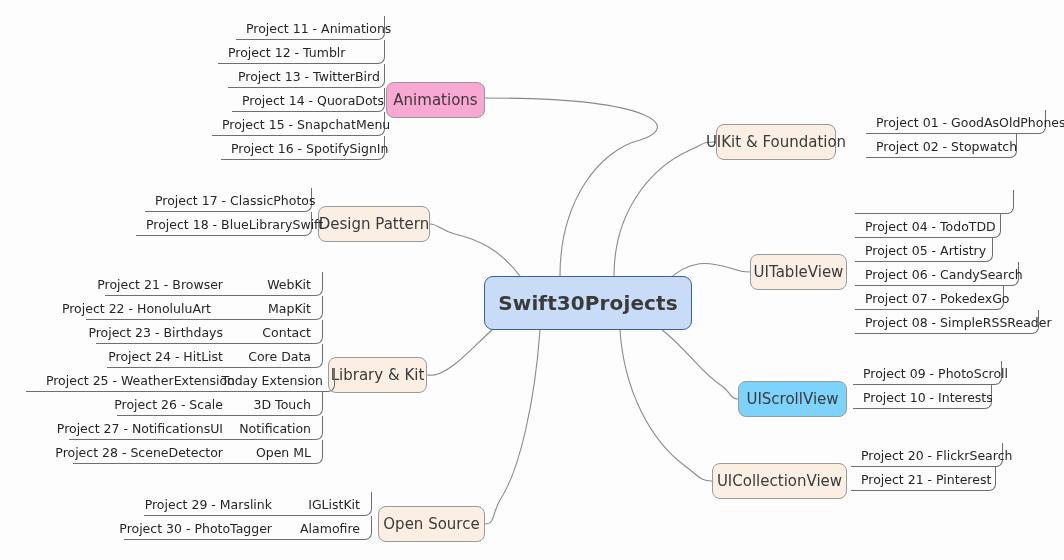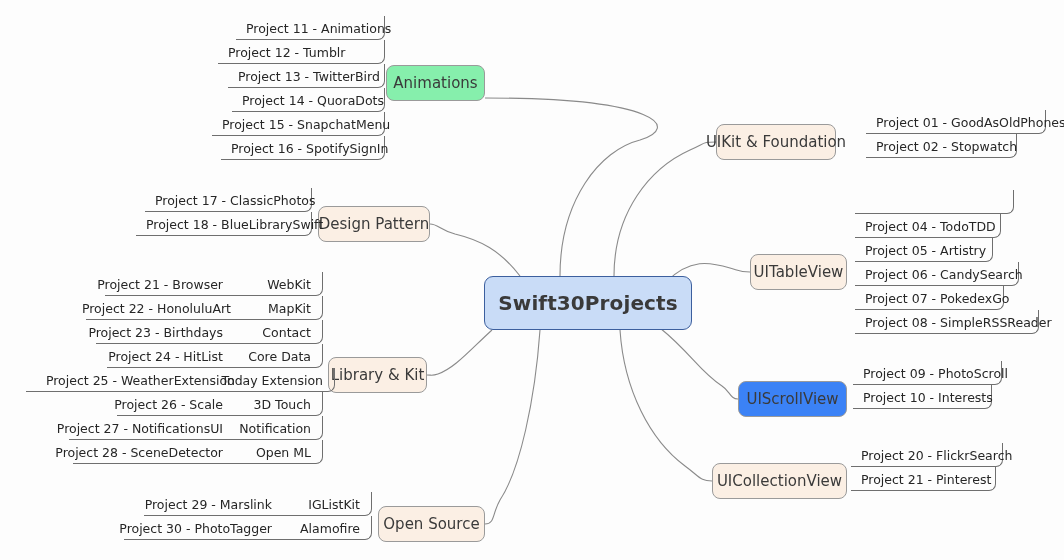--- a/index.html
+++ b/index.html
@@ -108,21 +108,21 @@
         <path d="M 660 328 C 690 352 700 372 722 386 C 730 391 730 399 738 399"></path>
         <path d="M 620 330 C 624 390 650 440 685 466 C 700 477 700 481 712 481"></path>
       </g>
   </svg>
 
   <div class="root-node" id="root-node" style="left: 484px; top: 276px; width: 208px; height: 54px; background: rgb(201, 220, 247); border-color: rgb(60, 95, 158);">
     <span>Swift30Projects</span>
   </div>
 
   <div id="nodes-layer">
-      <div class="branch-node" style="left: 386px; top: 65px; width: 99px; height: 36px; background: #86efac; border-color: rgb(154, 154, 154);">
+      <div class="branch-node" style="left: 386px; top: 82px; width: 99px; height: 36px; background: #f9a8d4; border-color: rgb(154, 154, 154);">
         <span>Animations</span>
       </div>
       <div class="leaf side-left" style="top: 16px; height: 24px; left: 236px; width: 149px;">
         <span class="leaf-underline" style="border-bottom-color: rgb(111, 111, 111); border-right-color: rgb(111, 111, 111);"></span>
         <span class="leaf-text">Project 11 - Animations</span>
       </div>
       <div class="leaf side-left" style="top: 40px; height: 24px; left: 218px; width: 167px;">
         <span class="leaf-underline" style="border-bottom-color: rgb(111, 111, 111); border-right-color: rgb(111, 111, 111);"></span>
         <span class="leaf-text">Project 12 - Tumblr</span>
       </div>
@@ -156,21 +156,21 @@
       <div class="branch-node" style="left: 328px; top: 357px; width: 99px; height: 36px; background: rgb(251, 239, 228); border-color: rgb(154, 154, 154);">
         <span>Library &amp; Kit</span>
       </div>
       <div class="leaf side-left two-col" style="top: 272px; height: 24px; left: 105px; width: 218px;">
         <span class="leaf-underline" style="border-bottom-color: rgb(111, 111, 111); border-right-color: rgb(111, 111, 111);"></span>
         <span class="leaf-text" style="right: 100px; left: auto; text-align: right; white-space: nowrap;">Project 21 - Browser</span>
         <span class="leaf-text2" style="right: 12px;">WebKit</span>
       </div>
       <div class="leaf side-left two-col" style="top: 296px; height: 24px; left: 86px; width: 237px;">
         <span class="leaf-underline" style="border-bottom-color: rgb(111, 111, 111); border-right-color: rgb(111, 111, 111);"></span>
-        <span class="leaf-text" style="right: 92px; left: auto; text-align: right; white-space: nowrap;">Project 22 - HonoluluArt</span>
+        <span class="leaf-text" style="right: 112px; left: auto; text-align: right; white-space: nowrap;">Project 22 - HonoluluArt</span>
         <span class="leaf-text2" style="right: 12px;">MapKit</span>
       </div>
       <div class="leaf side-left two-col" style="top: 320px; height: 24px; left: 96px; width: 227px;">
         <span class="leaf-underline" style="border-bottom-color: rgb(111, 111, 111); border-right-color: rgb(111, 111, 111);"></span>
         <span class="leaf-text" style="right: 100px; left: auto; text-align: right; white-space: nowrap;">Project 23 - Birthdays</span>
         <span class="leaf-text2" style="right: 12px;">Contact</span>
       </div>
       <div class="leaf side-left two-col" style="top: 344px; height: 24px; left: 107px; width: 216px;">
         <span class="leaf-underline" style="border-bottom-color: rgb(111, 111, 111); border-right-color: rgb(111, 111, 111);"></span>
         <span class="leaf-text" style="right: 100px; left: auto; text-align: right; white-space: nowrap;">Project 24 - HitList</span>
@@ -239,21 +239,21 @@
         <span class="leaf-text">Project 06 - CandySearch</span>
       </div>
       <div class="leaf side-right" style="top: 286px; height: 24px; left: 855px; width: 149px;">
         <span class="leaf-underline" style="border-bottom-color: rgb(111, 111, 111); border-right-color: rgb(111, 111, 111);"></span>
         <span class="leaf-text">Project 07 - PokedexGo</span>
       </div>
       <div class="leaf side-right" style="top: 310px; height: 24px; left: 855px; width: 184px;">
         <span class="leaf-underline" style="border-bottom-color: rgb(111, 111, 111); border-right-color: rgb(111, 111, 111);"></span>
         <span class="leaf-text">Project 08 - SimpleRSSReader</span>
       </div>
-      <div class="branch-node" style="left: 738px; top: 381px; width: 109px; height: 36px; background: #3b82f6; border-color: rgb(154, 154, 154);">
+      <div class="branch-node" style="left: 738px; top: 381px; width: 109px; height: 36px; background: #7dd3fc; border-color: rgb(154, 154, 154);">
         <span>UIScrollView</span>
       </div>
       <div class="leaf side-right" style="top: 361px; height: 24px; left: 853px; width: 149px;">
         <span class="leaf-underline" style="border-bottom-color: rgb(111, 111, 111); border-right-color: rgb(111, 111, 111);"></span>
         <span class="leaf-text">Project 09 - PhotoScroll</span>
       </div>
       <div class="leaf side-right" style="top: 385px; height: 24px; left: 853px; width: 139px;">
         <span class="leaf-underline" style="border-bottom-color: rgb(111, 111, 111); border-right-color: rgb(111, 111, 111);"></span>
         <span class="leaf-text">Project 10 - Interests</span>
       </div>

